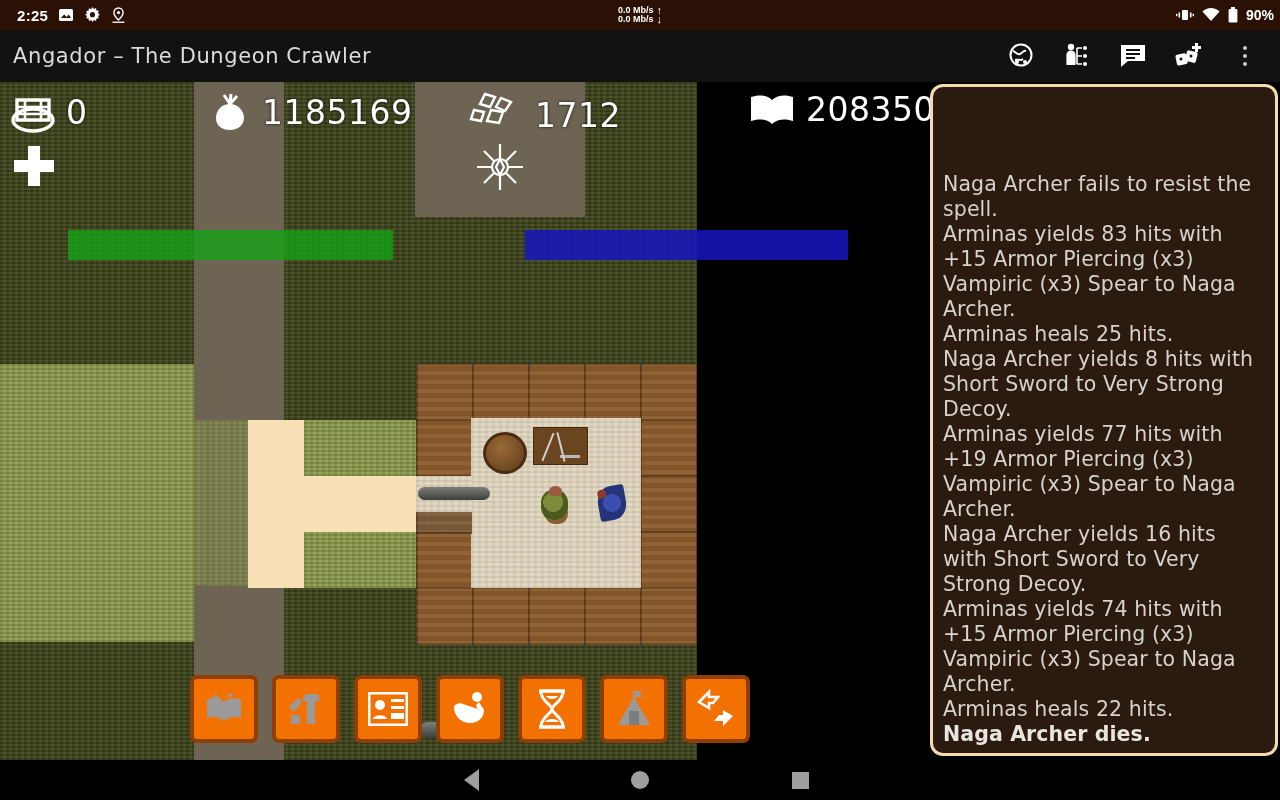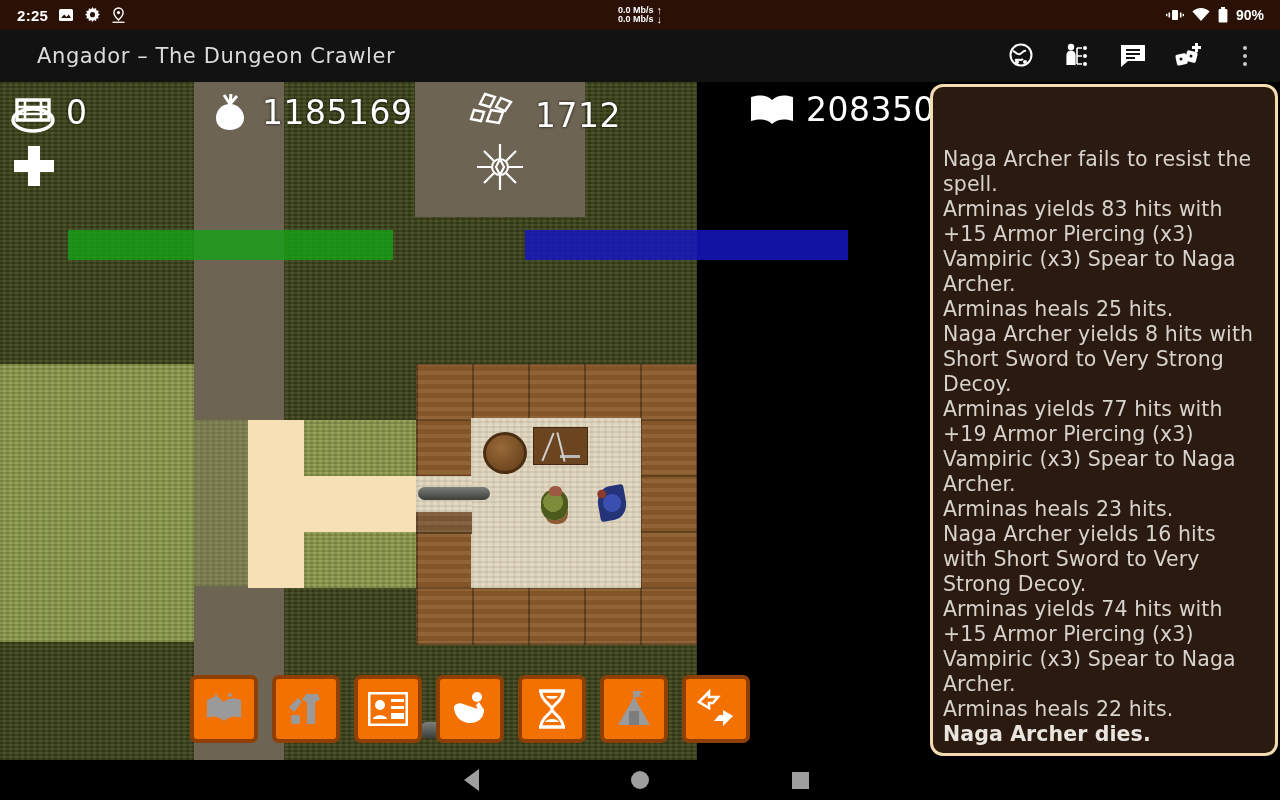--- a/index.html
+++ b/index.html
@@ -17,31 +17,31 @@
     display: flex; align-items: center;
     color: #fff; font-size: 14px; font-weight: bold;
   }
   .sb-left { display: flex; align-items: center; gap: 10px; padding-left: 17px; }
   .sb-clock { font-size: 15px; letter-spacing: .3px; }
   .sb-center { position: absolute; left: 0; right: 0; display: flex;
                justify-content: center; align-items: center; pointer-events: none; }
   .net { display: flex; align-items: center; gap: 3px; }
   .net-rates { display: flex; flex-direction: column; line-height: 1.05; font-size: 9px; font-weight: bold; }
   .net-arrows { display: flex; flex-direction: column; line-height: .85; font-size: 11px; }
-  .sb-right { margin-left: auto; display: flex; align-items: center; gap: 8px; padding-right: 16px; }
+  .sb-right { margin-left: auto; display: flex; align-items: center; gap: 8px; padding-right: 6px; }
   .sb-batt { font-size: 14px; font-weight: bold; }
   .ic { display: inline-block; line-height: 0; }
 
   
   .appbar {
     position: absolute; left: 0; top: 30px; width: 1280px; height: 52px;
     background: #121212; display: flex; align-items: center;
   }
   .app-title {
-    color: #dcdcdc; font-size: 21px; padding-left: 37px; letter-spacing: .6px;
+    color: #dcdcdc; font-size: 21px; padding-left: 13px; letter-spacing: .6px;
     font-family: "DejaVu Sans", sans-serif;
   }
   .appbar-actions { margin-left: auto; display: flex; align-items: center; gap: 26px; padding-right: 20px; }
   .abtn { width: 30px; height: 30px; display: flex; align-items: center; justify-content: center; cursor: pointer; }
   .kebab { display: flex; flex-direction: column; gap: 4px; align-items: center; }
   .kebab i { width: 4px; height: 4px; background: #c9c9c9; border-radius: 50%; display: block; }
 
   
   .game {
     position: absolute; left: 0; top: 82px; width: 1280px; height: 678px;
@@ -392,21 +392,20 @@
       </div>
     </div>
 
     <div class="logpanel">
       <div class="logscroll" id="log-lines">
           <div class="logline">Naga Archer fails to resist the spell.</div>
           <div class="logline">Arminas yields 83 hits with +15 Armor Piercing (x3) Vampiric (x3) Spear to Naga Archer.</div>
           <div class="logline">Arminas heals 25 hits.</div>
           <div class="logline">Naga Archer yields 8 hits with Short Sword to Very Strong Decoy.</div>
           <div class="logline">Arminas yields 77 hits with +19 Armor Piercing (x3) Vampiric (x3) Spear to Naga Archer.</div>
-          <div class="logline">Arminas heals 23 hits.</div>
           <div class="logline">Naga Archer yields 16 hits with Short Sword to Very Strong Decoy.</div>
           <div class="logline">Arminas yields 74 hits with +15 Armor Piercing (x3) Vampiric (x3) Spear to Naga Archer.</div>
           <div class="logline">Arminas heals 22 hits.</div>
           <div class="logline bold">Naga Archer dies.</div>
         </div>
     </div>
 
   </div>
 
   <div class="navbar">

